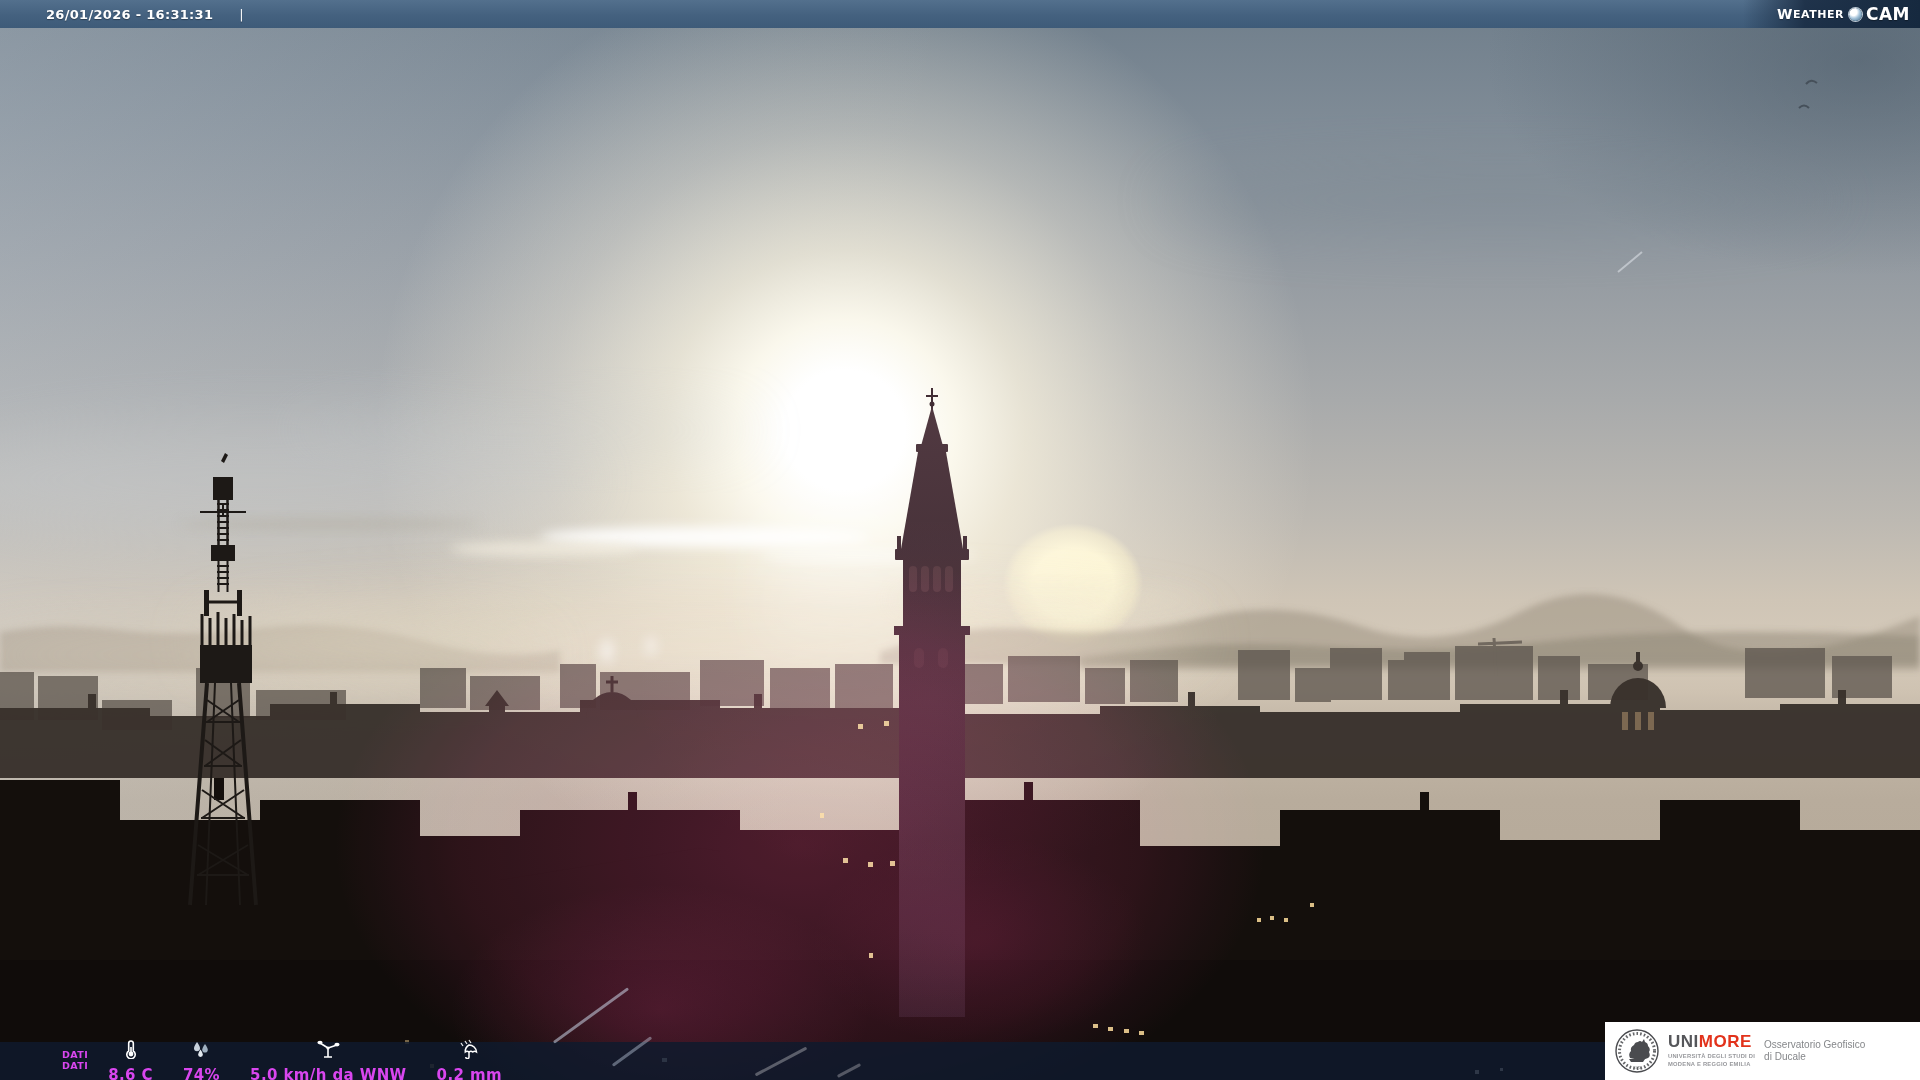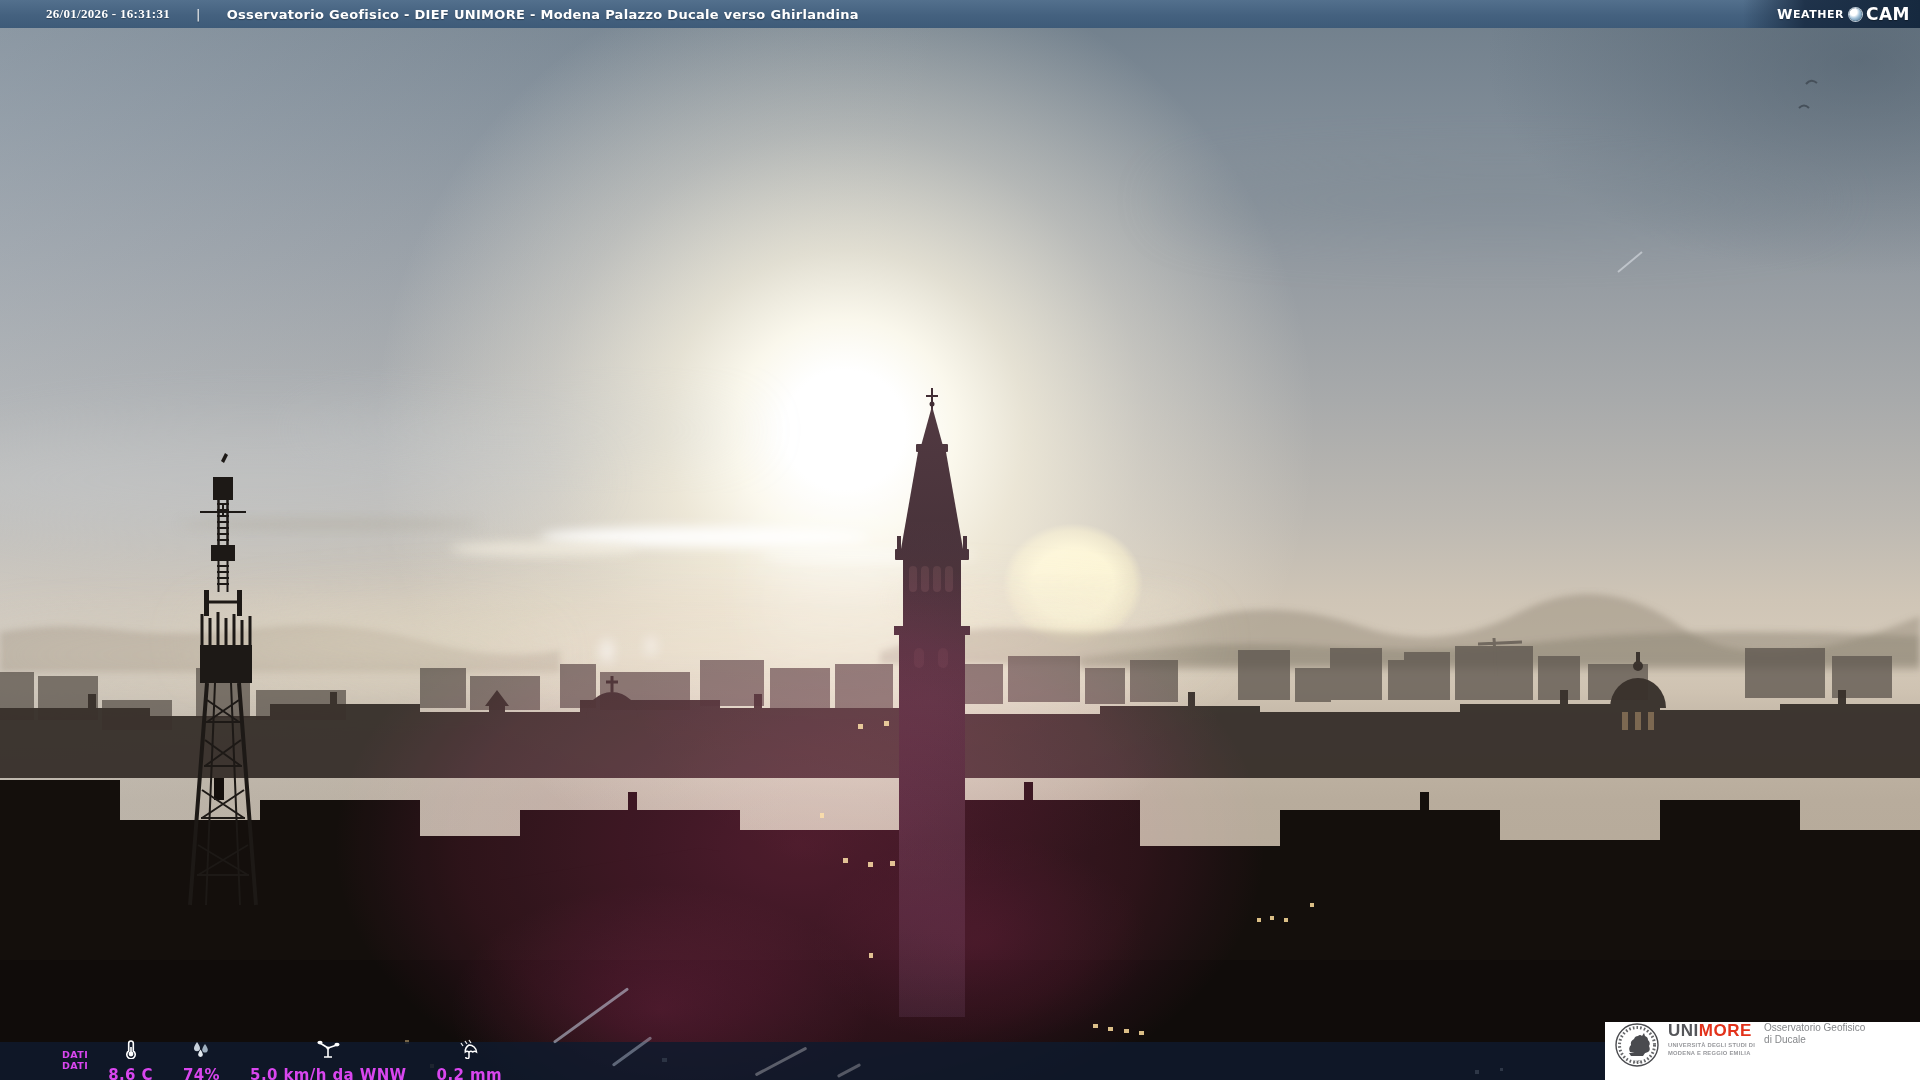--- a/index.html
+++ b/index.html
@@ -40,21 +40,21 @@
   .s1{left:545px;top:1014px;width:92px;background:rgba(215,232,250,.50);transform:rotate(-36deg);}
   .s2{left:608px;top:1050px;width:48px;background:rgba(215,232,250,.38);transform:rotate(-36deg);}
   .s3{left:752px;top:1060px;width:58px;background:rgba(255,255,255,.30);transform:rotate(-28deg);}
   .s4{left:836px;top:1069px;width:26px;background:rgba(255,255,255,.28);transform:rotate(-28deg);}
 
   
   .topbar{position:absolute;top:0;left:0;right:0;height:28px;z-index:30;
     background:linear-gradient(180deg,#53708d 0%,#44617f 55%,#3e5b79 100%);
     display:flex;align-items:center;color:#fff;font-size:13px;font-weight:bold;
     letter-spacing:.3px;text-shadow:0 1px 1px rgba(0,0,0,.35);}
-  .topbar .dt{margin-left:46px;white-space:nowrap;font-family:Liberation Serif, serif;}
+  .topbar .dt{margin-left:46px;white-space:nowrap;}
   .topbar .sep{margin:0 26px;font-weight:normal;opacity:.95;}
   .topbar .title{white-space:nowrap;}
   .brand{position:absolute;right:0;top:0;height:28px;display:flex;align-items:center;
     padding:0 10px 0 34px;
     background:linear-gradient(90deg, rgba(23,41,64,0) 0%, rgba(23,41,64,.85) 35%, #16293f 100%);}
   .brand .bw{font-size:14px;font-weight:bold;letter-spacing:.5px;}
   .brand .be{font-size:11px;font-weight:bold;letter-spacing:.5px;}
   .brand .bc{font-size:17px;font-weight:bold;letter-spacing:.5px;margin-left:2px;}
   .globe{width:13px;height:13px;border-radius:50%;margin:0 2px 0 5px;display:inline-block;
     background:radial-gradient(circle at 35% 32%, #ffffff 0 28%, #a9c6dc 50%, #33607f 100%);
@@ -64,21 +64,21 @@
   .botbar{position:absolute;left:0;bottom:0;width:100%;height:38px;z-index:20;
     background:rgba(15,26,45,.85);display:flex;align-items:center;color:#d946ef;padding-left:48px;}
   .dati{font-size:9.5px;font-weight:bold;line-height:1.15;text-align:center;
     letter-spacing:.4px;margin:0 20px 0 14px;}
   .wx{display:flex;align-items:center;gap:7px;margin-right:30px;
     font-size:15px;font-weight:bold;letter-spacing:.4px;white-space:nowrap;flex-direction:column;}
   .wx svg{display:block;}
 
   
   .logobox{position:absolute;right:0;bottom:0;width:315px;height:58px;background:#fff;z-index:30;
-    display:flex;align-items:flex-start;padding-left:9px;box-sizing:border-box;
+    display:flex;align-items:center;padding-left:9px;box-sizing:border-box;
     font-family:"Liberation Sans", sans-serif;}
   .sealwrap{flex:0 0 auto;margin-right:8px;}
   .unimore-col{flex:0 0 auto;display:flex;flex-direction:column;justify-content:center;}
   .unimore-word{font-size:17px;font-weight:bold;letter-spacing:.5px;line-height:1;}
   .unimore-word .uni{color:#55565a;}
   .unimore-word .more{color:#e2321b;}
   .unimore-sub{font-size:5.8px;color:#97989c;letter-spacing:.25px;line-height:1.35;margin-top:3px;
     font-weight:bold;}
   .oss-col{margin-left:9px;font-size:10px;color:#85878a;line-height:1.2;}
 </style>
@@ -322,21 +322,20 @@
   <div class="flare"></div>
   <div class="vignette"></div>
   <div class="streak s1"></div>
   <div class="streak s2"></div>
   <div class="streak s3"></div>
   <div class="streak s4"></div>
 
   <div class="topbar">
     <span class="dt">26/01/2026 - 16:31:31</span>
     <span class="sep">|</span>
-    <span class="title">Osservatorio Geofisico - DIEF UNIMORE - Modena Palazzo Ducale verso Ghirlandina</span>
     <div class="brand">
       <span class="bw">W</span>
       <span class="be">EATHER</span>
       <span class="globe"></span>
       <span class="bc">CAM</span>
     </div>
   </div>
 
   <div class="botbar">
     <div class="dati">

